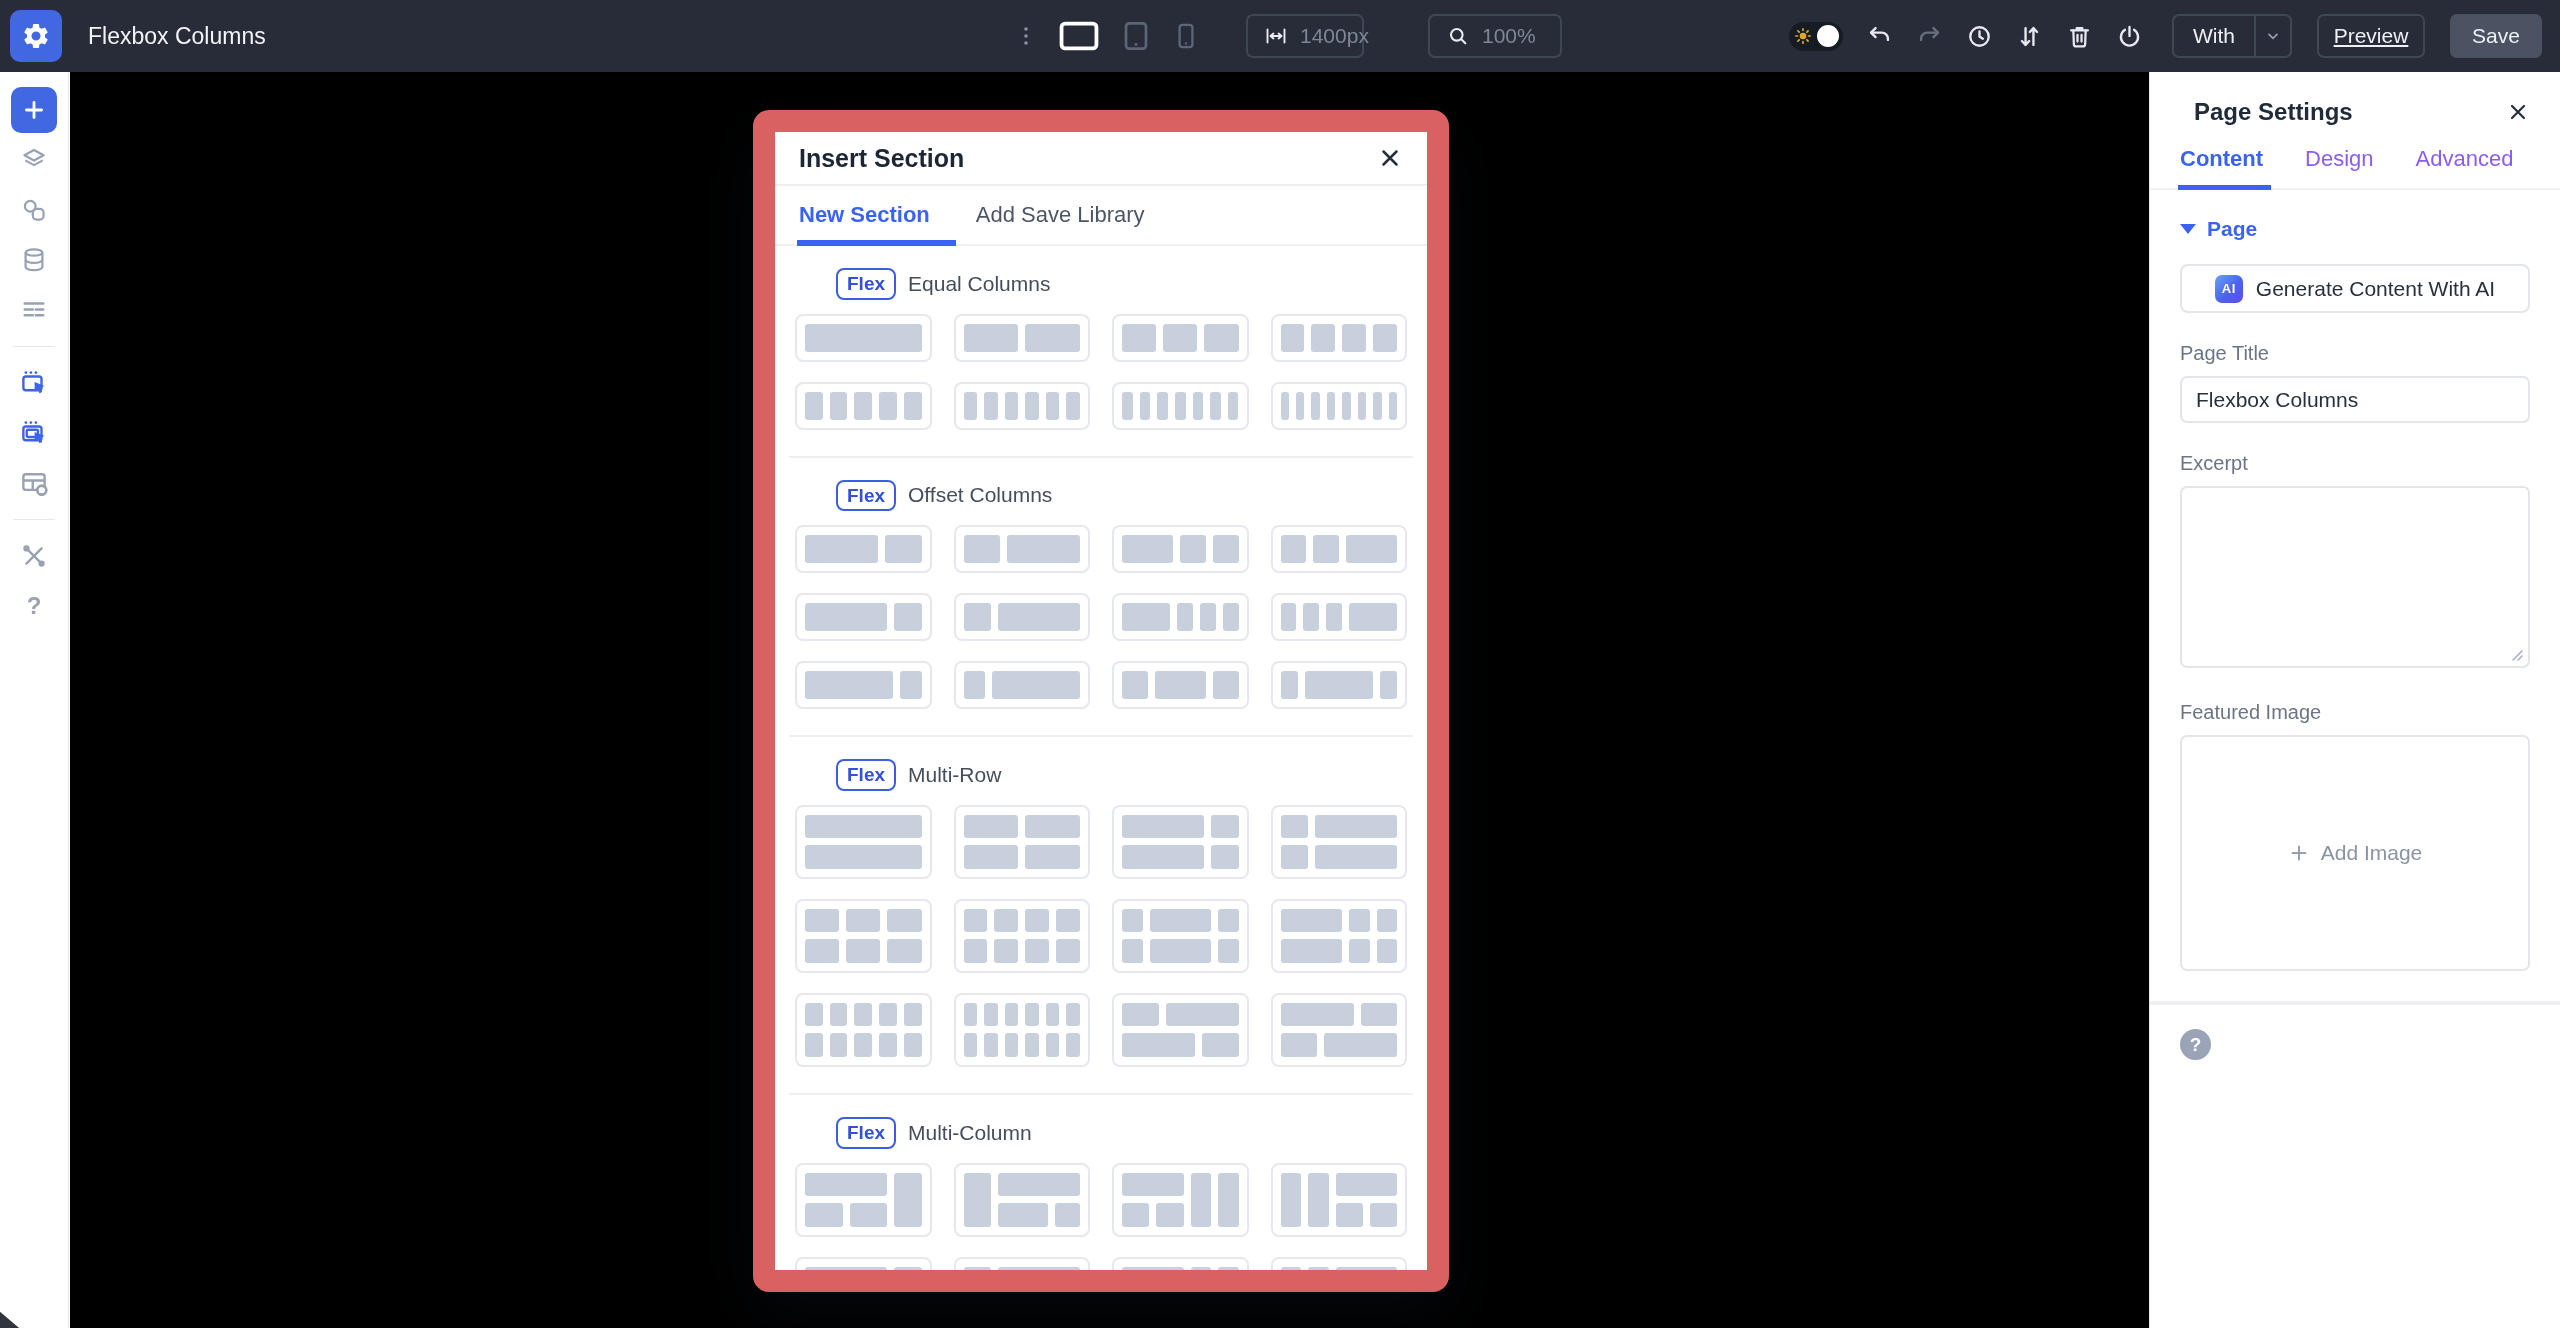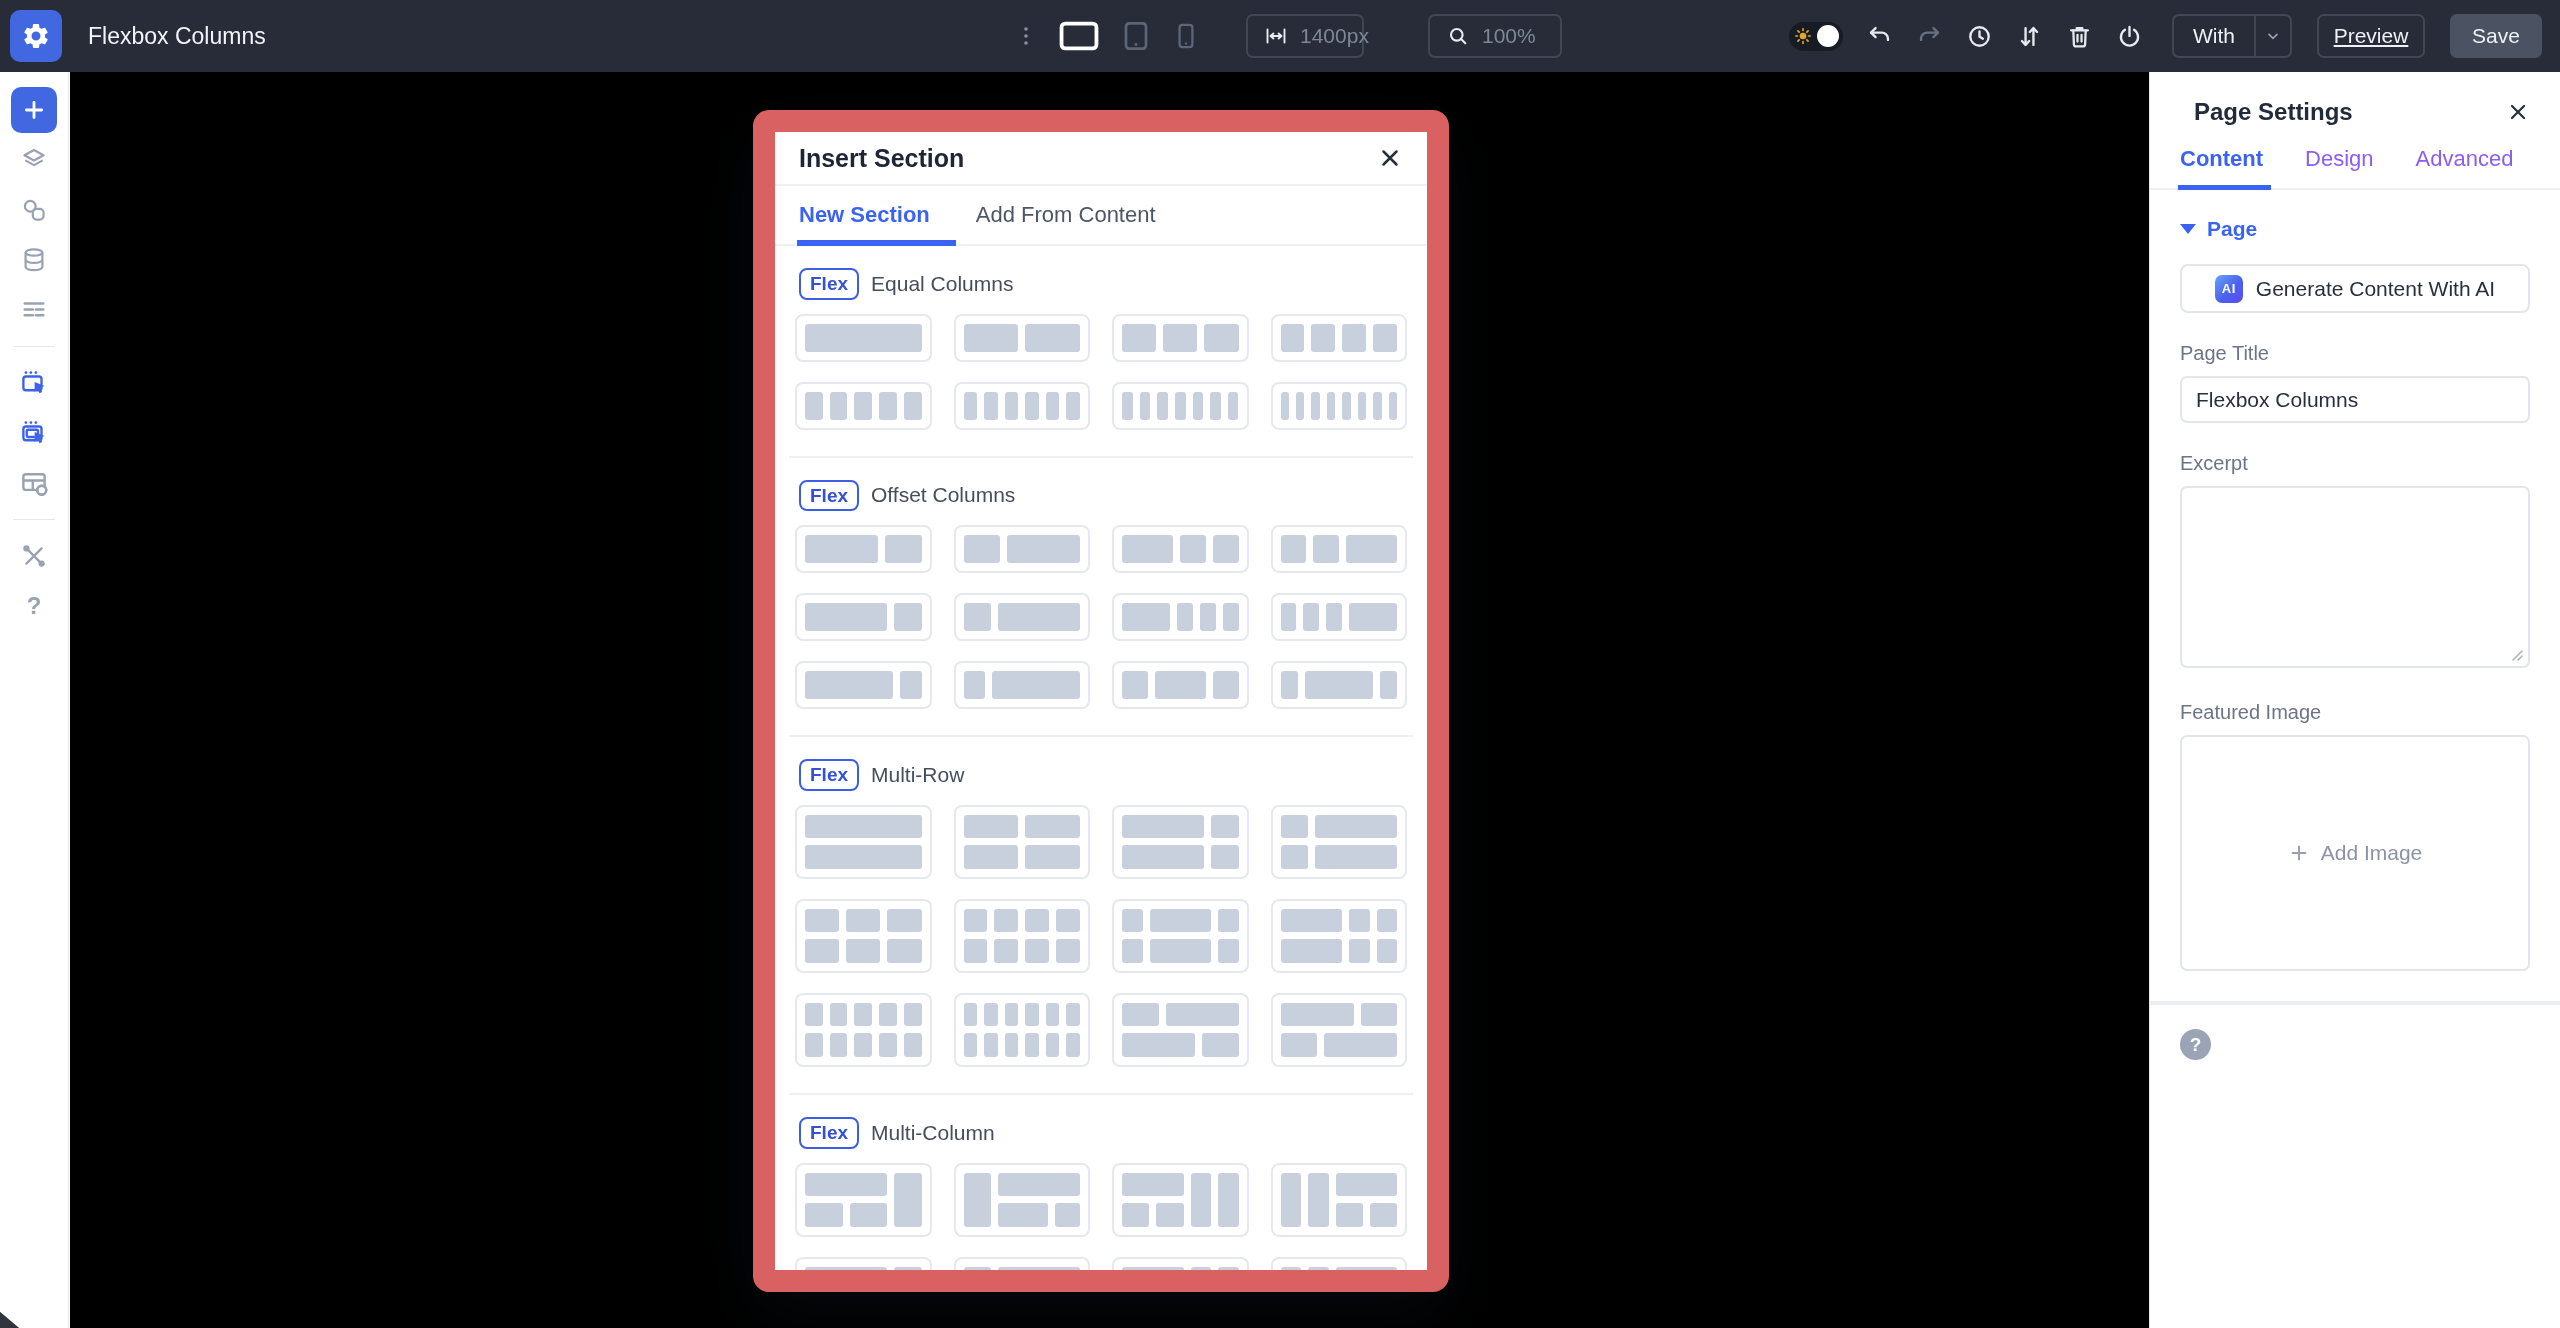--- a/index.html
+++ b/index.html
@@ -43,21 +43,21 @@
   .modal-inner{height:100%;display:flex;flex-direction:column;overflow:hidden;}
   .modal-head{flex:0 0 52px;display:flex;align-items:center;justify-content:space-between;padding:0 24px;}
   .modal-title{font-size:25px;font-weight:700;color:#1d2634;}
   .mclose{color:#252e3c;cursor:pointer;display:flex;}
   .m-tabs{flex:0 0 58px;display:flex;align-items:center;gap:46px;padding:0 24px;border-top:2px solid #edeff2;border-bottom:2px solid #edeff2;}
   .m-tab{font-size:22px;color:#4c5664;position:relative;height:100%;display:flex;align-items:center;cursor:pointer;}
   .m-tab.active{color:#3b63f3;font-weight:600;}
   .m-tab.active::after{content:"";position:absolute;left:-2px;right:-26px;bottom:-2px;height:6px;background:#3b63f3;}
   .m-body{flex:1;overflow:hidden;padding:22px 20px 0;}
   .group-head{display:flex;align-items:center;gap:12px;margin:0 4px 14px;}
-  .flex-badge{border:2.5px solid #3b5fe0;color:#3450d8;border-radius:8px;font-size:19px;font-weight:600;padding:1px 9px;line-height:1.35;}
+  .flex-badge{border:2.5px solid #3b5fe0;color:#3450d8;border-radius:8px;font-size:19px;font-weight:600;padding:1px 9px;line-height:1.35;margin-left:37px;}
   .group-title{font-size:21px;color:#454e5c;font-weight:500;}
   .thumb-grid{display:grid;grid-template-columns:repeat(4,1fr);gap:20px 22px;}
   .thumb{background:#fff;border:2px solid #e5e8ee;border-radius:8px;padding:8px;box-sizing:border-box;display:flex;cursor:pointer;}
   .tnode{display:flex;flex:1;gap:7px;min-width:0;min-height:0;}
   .blk{background:#c8cfdd;border-radius:3px;flex:1;min-width:0;min-height:0;}
   .group-divider{height:2px;background:#edeff2;margin:26px -6px 22px;}
 
   
   .panel{position:absolute;top:72px;right:0;width:411px;bottom:0;background:#ffffff;border-left:1px solid #e6e8ec;padding:0 30px;box-sizing:border-box;z-index:30;}
   .p-head{display:flex;justify-content:space-between;align-items:center;padding-top:26px;margin-left:14px;}
@@ -322,21 +322,21 @@
         <div class="modal-head">
           <span class="modal-title">Insert Section</span>
           <span class="mclose">
             <svg width="26" height="26" viewBox="0 0 24 24" fill="none" stroke="currentColor" stroke-width="2.3" stroke-linecap="round">
                 <path d="M6 6l12 12M18 6 6 18"></path>
               </svg>
           </span>
         </div>
         <div class="m-tabs">
           <span class="m-tab active">New Section</span>
-          <span class="m-tab">Add From Content</span>
+          <span class="m-tab">Add Save Library</span>
         </div>
         <div class="m-body">
             <div class="group-head">
               <span class="flex-badge">Flex</span>
               <span class="group-title">Equal Columns</span>
             </div>
             <div class="thumb-grid">
               <div class="thumb" style="height: 48px;">
                 <div class="tnode" style="flex-direction: row; flex: 1 1 0%;">
                   <div class="blk" style="flex: 1 1 0%;"></div>

